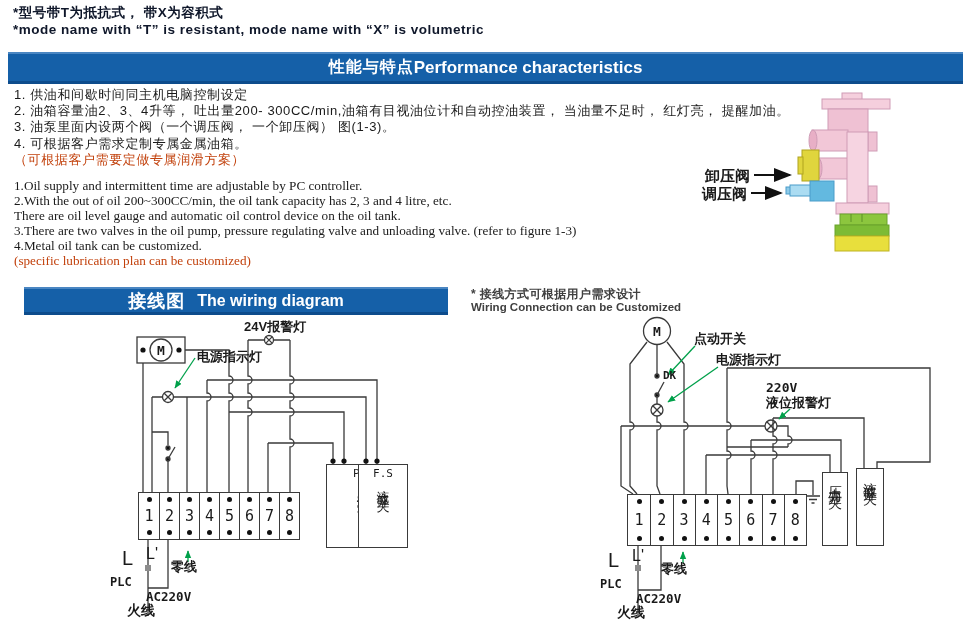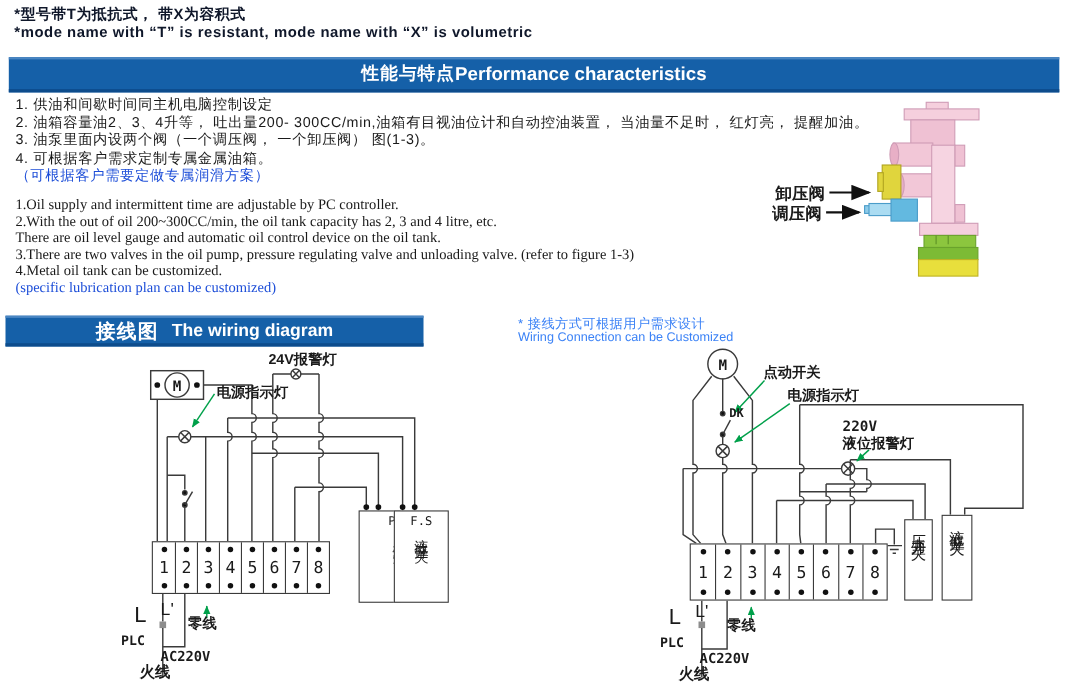--- a/index.html
+++ b/index.html
@@ -1,32 +1,32 @@
 <!DOCTYPE html>
 <html><head>
 <meta charset="utf-8">
 <style>
   html,body{margin:0;padding:0;background:#ffffff;}
   *{box-sizing:border-box;}
   .page{position:relative;width:971px;height:620px;background:#fff;overflow:hidden;
         font-family:"Liberation Sans",sans-serif;color:#1a1a1a;}
   .abs{position:absolute;}
-  .red{color:#1d4ed8;}
+  .red{color:#c2410c;}
   .top-notes{left:13px;top:5px;font-size:13.5px;font-weight:bold;line-height:16.5px;color:#0f172a;letter-spacing:.5px;}
   .banner{background:#1560a8;color:#fff;display:flex;align-items:center;justify-content:center;
           border-top:2px solid #4a86c2;border-bottom:3px solid #0d4c8c;}
   .banner .cn{font-size:16px;font-weight:bold;letter-spacing:1px;}
   .banner .en{font-size:17px;font-weight:bold;}
   .banner1{left:8px;top:52px;width:955px;height:32px;}
-  .banner2{left:5px;top:287px;width:380px;height:28px;}
+  .banner2{left:24px;top:287px;width:424px;height:28px;}
   .banner2 .cn{font-size:18px;}
   .banner2 .en{font-size:16px;margin-left:12px;}
   .list-cn{left:14px;top:87px;font-size:13px;line-height:16.2px;letter-spacing:.6px;}
   .list-en{left:14px;top:179px;font-size:13.2px;line-height:14.9px;font-family:Liberation Serif, serif;}
-  .note2{left:471px;top:288px;font-size:12px;font-weight:normal;line-height:13px;color:#3b82f6;letter-spacing:.4px;}
+  .note2{left:471px;top:288px;font-size:12px;font-weight:bold;line-height:13px;color:#404040;letter-spacing:.4px;}
   .note2 .en2{font-size:11.5px;letter-spacing:0;}
   svg.overlay{position:absolute;left:0;top:0;width:971px;height:620px;}
   svg text{font-family:"Liberation Sans",sans-serif;fill:#1a1a1a;}
   svg text.mono{font-family:"DejaVu Sans Mono",monospace;font-weight:bold;}
   
   .tstrip{position:absolute;display:grid;grid-auto-flow:column;grid-auto-columns:1fr;
           border:1.4px solid #3a3a3a;background:#fff;}
   .tstrip-left{left:138px;top:492px;width:162px;height:48px;}
   .tstrip-right{left:627px;top:494px;width:180px;height:52px;}
   .tcell{display:flex;flex-direction:column;align-items:center;justify-content:space-between;

